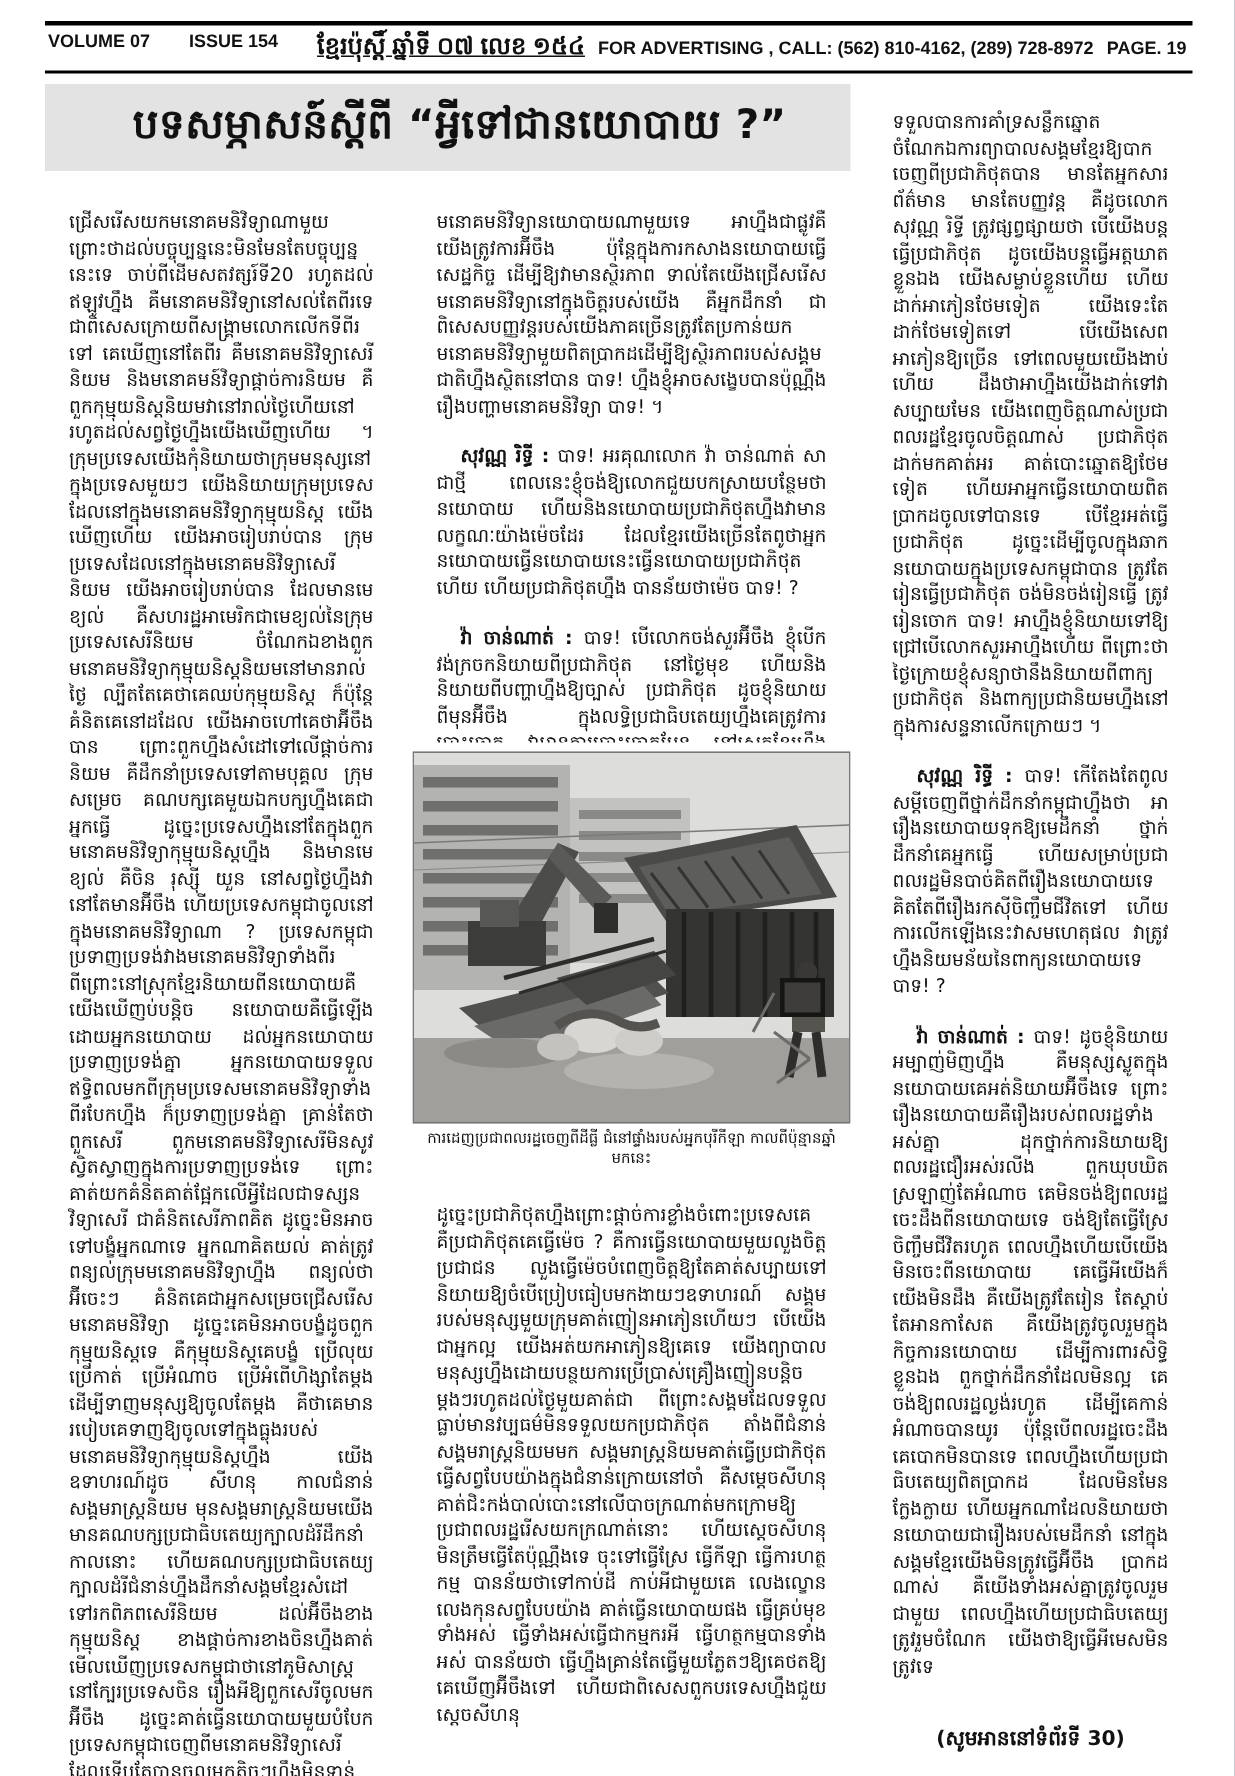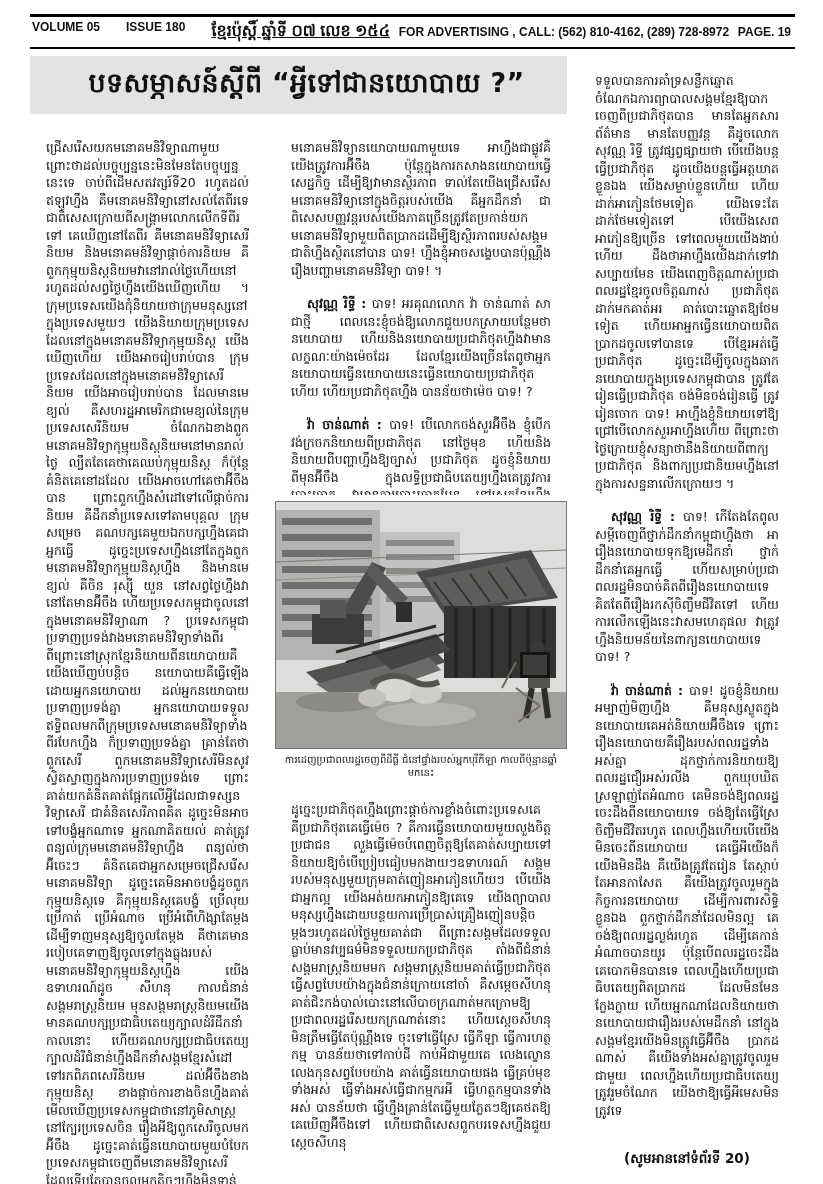--- a/index.html
+++ b/index.html
@@ -53,22 +53,22 @@
     font-weight:bold;font-size:13.5px;text-align:center;margin:4px 0 14px 0;flex:0 0 auto;
   }
 </style>
 </head>
 <body>
 
 <div class="page">
 
   <div class="masthead">
     <div class="mh-left">
-      <span>VOLUME 05</span>
-      <span>ISSUE 180</span>
+      <span>VOLUME 07</span>
+      <span>ISSUE 154</span>
       <span class="mh-km">ខ្មែរប៉ុស្ដិ៍ ឆ្នាំទី ០៧   លេខ ១៥៤</span>
     </div>
     <span>FOR ADVERTISING ,  CALL: (562) 810-4162, (289) 728-8972</span>
     <span>PAGE. 19</span>
   </div>
 
   <div class="bodygrid">
     <div class="left-zone">
       <div class="headline-box">
         <span>បទសម្ភាសន៍ស្ដីពី “អ្វីទៅជានយោបាយ ?”</span>
@@ -182,17 +182,17 @@
         </div>
       </div>
     </div>
 
     <div class="col-3">
       <div class="c3-text">
           <p class="para">ទទួលបានការគាំទ្រសន្លឹកឆ្នោត ចំណែកឯការព្យាបាលសង្គមខ្មែរឱ្យបាកចេញពីប្រជាភិថុតបាន មានតែអ្នកសារព័ត៌មាន មានតែបញ្ញវន្ត គឺដូចលោក សុវណ្ណ រិទ្ធី ត្រូវផ្សព្វផ្សាយថា បើយើងបន្តធ្វើប្រជាភិថុត ដូចយើងបន្តធ្វើអត្តឃាតខ្លួនឯង យើងសម្លាប់ខ្លួនហើយ ហើយដាក់អាភៀនថែមទៀត យើងទេះតែដាក់ថែមទៀតទៅ បើយើងសេពអាភៀនឱ្យច្រើន ទៅពេលមួយយើងងាប់ហើយ ដឹងថាអាហ្នឹងយើងដាក់ទៅវាសប្បាយមែន យើងពេញចិត្តណាស់ប្រជាពលរដ្ឋខ្មែរចូលចិត្តណាស់ ប្រជាភិថុតដាក់មកគាត់អរ គាត់បោះឆ្នោតឱ្យថែមទៀត ហើយអាអ្នកធ្វើនយោបាយពិតប្រាកដចូលទៅបានទេ បើខ្មែរអត់ធ្វើប្រជាភិថុត ដូច្នេះដើម្បីចូលក្នុងឆាកនយោបាយក្នុងប្រទេសកម្ពុជាបាន ត្រូវតែរៀនធ្វើប្រជាភិថុត ចង់មិនចង់រៀនធ្វើ ត្រូវរៀនចោក បាទ! អាហ្នឹងខ្ញុំនិយាយទៅឱ្យជ្រៅបើលោកសួរអាហ្នឹងហើយ ពីព្រោះថាថ្ងៃក្រោយខ្ញុំសន្យាថានឹងនិយាយពីពាក្យប្រជាភិថុត និងពាក្យប្រជានិយមហ្នឹងនៅក្នុងការសន្ទនាលើកក្រោយៗ ។</p>
           <p class="para sp"><b class="speaker">សុវណ្ណ រិទ្ធី : </b>បាទ! កើតែងតែពូលសម្ដីចេញពីថ្នាក់ដឹកនាំកម្ពុជាហ្នឹងថា អារឿងនយោបាយទុកឱ្យមេដឹកនាំ ថ្នាក់ដឹកនាំគេអ្នកធ្វើ ហើយសម្រាប់ប្រជាពលរដ្ឋមិនបាច់គិតពីរឿងនយោបាយទេ គិតតែពីរឿងរកស៊ីចិញ្ចឹមជីវិតទៅ ហើយការលើកឡើងនេះវាសមហេតុផល វាត្រូវហ្នឹងនិយមន័យនៃពាក្យនយោបាយទេ បាទ! ?</p>
           <p class="para sp"><b class="speaker">វ៉ា ចាន់ណាត់ : </b>បាទ! ដូចខ្ញុំនិយាយអម្បាញ់មិញហ្នឹង គឺមនុស្សស្លូតក្នុងនយោបាយគេអត់និយាយអ៊ីចឹងទេ ព្រោះរឿងនយោបាយគឺរឿងរបស់ពលរដ្ឋទាំងអស់គ្នា ដុកថ្នាក់ការនិយាយឱ្យពលរដ្ឋជឿរអស់រលីង ពួកឃុបឃិតស្រឡាញ់តែអំណាច គេមិនចង់ឱ្យពលរដ្ឋចេះដឹងពីនយោបាយទេ ចង់ឱ្យតែធ្វើស្រែចិញ្ចឹមជីវិតរហូត ពេលហ្នឹងហើយបើយើងមិនចេះពីនយោបាយ គេធ្វើអីយើងក៏យើងមិនដឹង គឺយើងត្រូវតែរៀន តែស្ដាប់ តែអានកាសែត គឺយើងត្រូវចូលរួមក្នុងកិច្ចការនយោបាយ ដើម្បីការពារសិទ្ធិខ្លួនឯង ពួកថ្នាក់ដឹកនាំដែលមិនល្អ គេចង់ឱ្យពលរដ្ឋល្ងង់រហូត ដើម្បីគេកាន់អំណាចបានយូរ ប៉ុន្តែបើពលរដ្ឋចេះដឹង គេបោកមិនបានទេ ពេលហ្នឹងហើយប្រជាធិបតេយ្យពិតប្រាកដ ដែលមិនមែនក្លែងក្លាយ ហើយអ្នកណាដែលនិយាយថានយោបាយជារឿងរបស់មេដឹកនាំ នៅក្នុងសង្គមខ្មែរយើងមិនត្រូវធ្វើអ៊ីចឹង ប្រាកដណាស់ គឺយើងទាំងអស់គ្នាត្រូវចូលរួមជាមួយ ពេលហ្នឹងហើយប្រជាធិបតេយ្យត្រូវរួមចំណែក យើងថាឱ្យធ្វើអីមេសមិនត្រូវទេ</p>
         </div>
-      <div class="continuation">(សូមអាននៅទំព័រទី 20)</div>
+      <div class="continuation">(សូមអាននៅទំព័រទី 30)</div>
     </div>
   </div>
 
 </div>
 
 </body></html>

